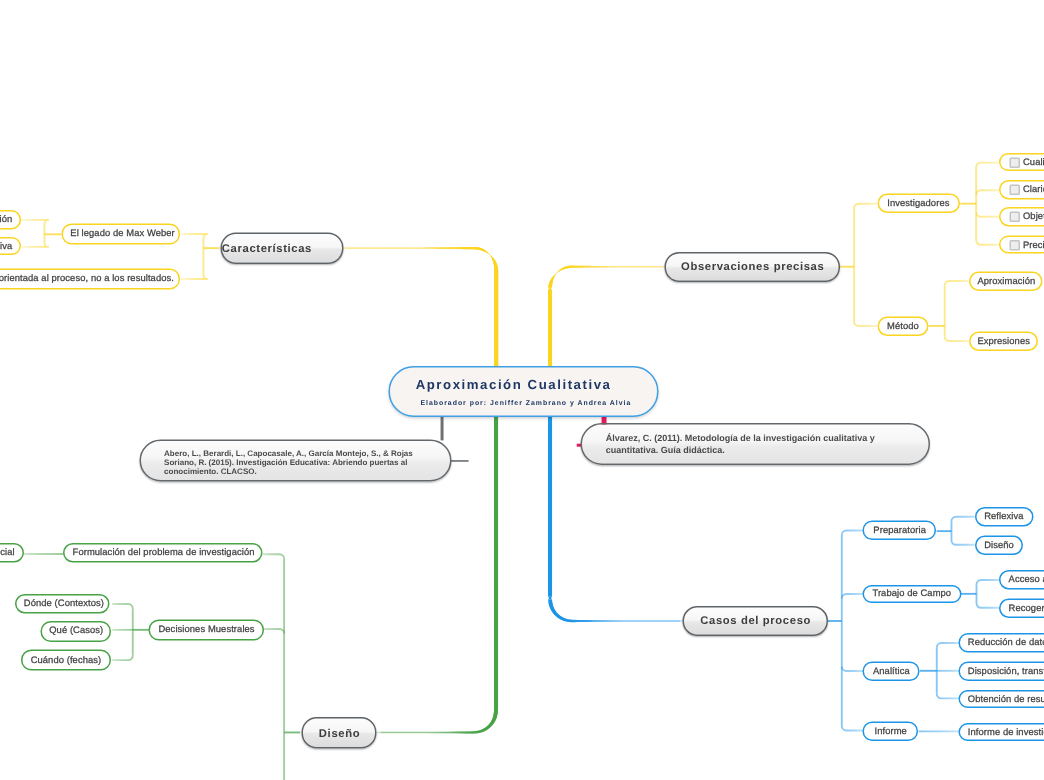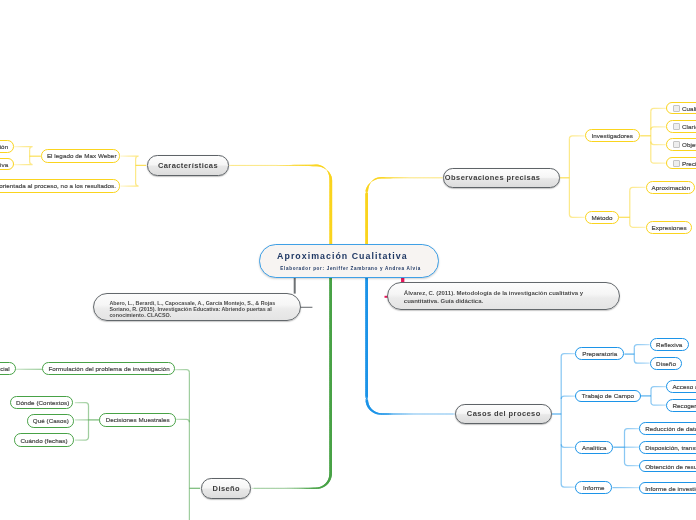--- a/index.html
+++ b/index.html
@@ -691,24 +691,24 @@
         <path d="M42.4,369.3L15.8,369.3" fill="none" stroke="url(#g12)" stroke-width="1.25" stroke-linecap="butt"></path>
       </g>
     </svg>
   <div id="nodes">
       <div class="node" id="central" style="left: 259px; top: 244px; width: 180px; height: 33.5px;"></div>
       <div class="ctl">Aproximación Cualitativa</div>
       <div class="csub">Elaborador por: Jeniffer Zambrano y Andrea Alvia</div>
       <div class="node cite" style="left: 92.8px; top: 292.6px; width: 208.4px; height: 28.8px; border-radius: 14.4px; font-size: 5.35px; line-height: 6.1px; padding: 6px 15.6px;">Abero, L., Berardi, L., Capocasale, A., García Montejo, S., &amp; Rojas Soriano, R. (2015). Investigación Educativa: Abriendo puertas al conocimiento. CLACSO.</div>
       <div class="node cite" style="left: 386.8px; top: 282.4px; width: 233px; height: 28px; border-radius: 14px; font-size: 6px; line-height: 8.85px; padding: 5.2px 16px;">Álvarez, C. (2011). Metodología de la investigación cualitativa y cuantitativa. Guía didáctica.</div>
       <div class="node topic" style="left: 146.5px; top: 155px; width: 82.5px; height: 20.6px; border-radius: 10.3px; font-size: 7.5px;">
-        <span class="txt" style="text-align: center;">Características</span>
+        <span class="txt" style="text-align: left;">Características</span>
       </div>
       <div class="node topic" style="left: 443.4px; top: 168.3px; width: 116.4px; height: 19.4px; border-radius: 9.7px; font-size: 7.5px;">
-        <span class="txt" style="text-align: left;">Observaciones precisas</span>
+        <span class="txt" style="text-align: center;">Observaciones precisas</span>
       </div>
       <div class="node topic" style="left: 455.2px; top: 403.9px; width: 96.8px; height: 19.8px; border-radius: 9.9px; font-size: 7.5px;">
         <span class="txt" style="text-align: center;">Casos del proceso</span>
       </div>
       <div class="node topic" style="left: 200.8px; top: 478.4px; width: 50.7px; height: 20.4px; border-radius: 10.2px; font-size: 7.5px;">
         <span class="txt" style="text-align: center;">Diseño</span>
       </div>
       <div class="node leaf" style="left: -37px; top: 140.1px; width: 51.2px; height: 12.8px; border-radius: 6.4px; border-color: rgb(250, 212, 30);">
         <span class="txt" style="text-align: right;">Interpretación</span>
       </div>

